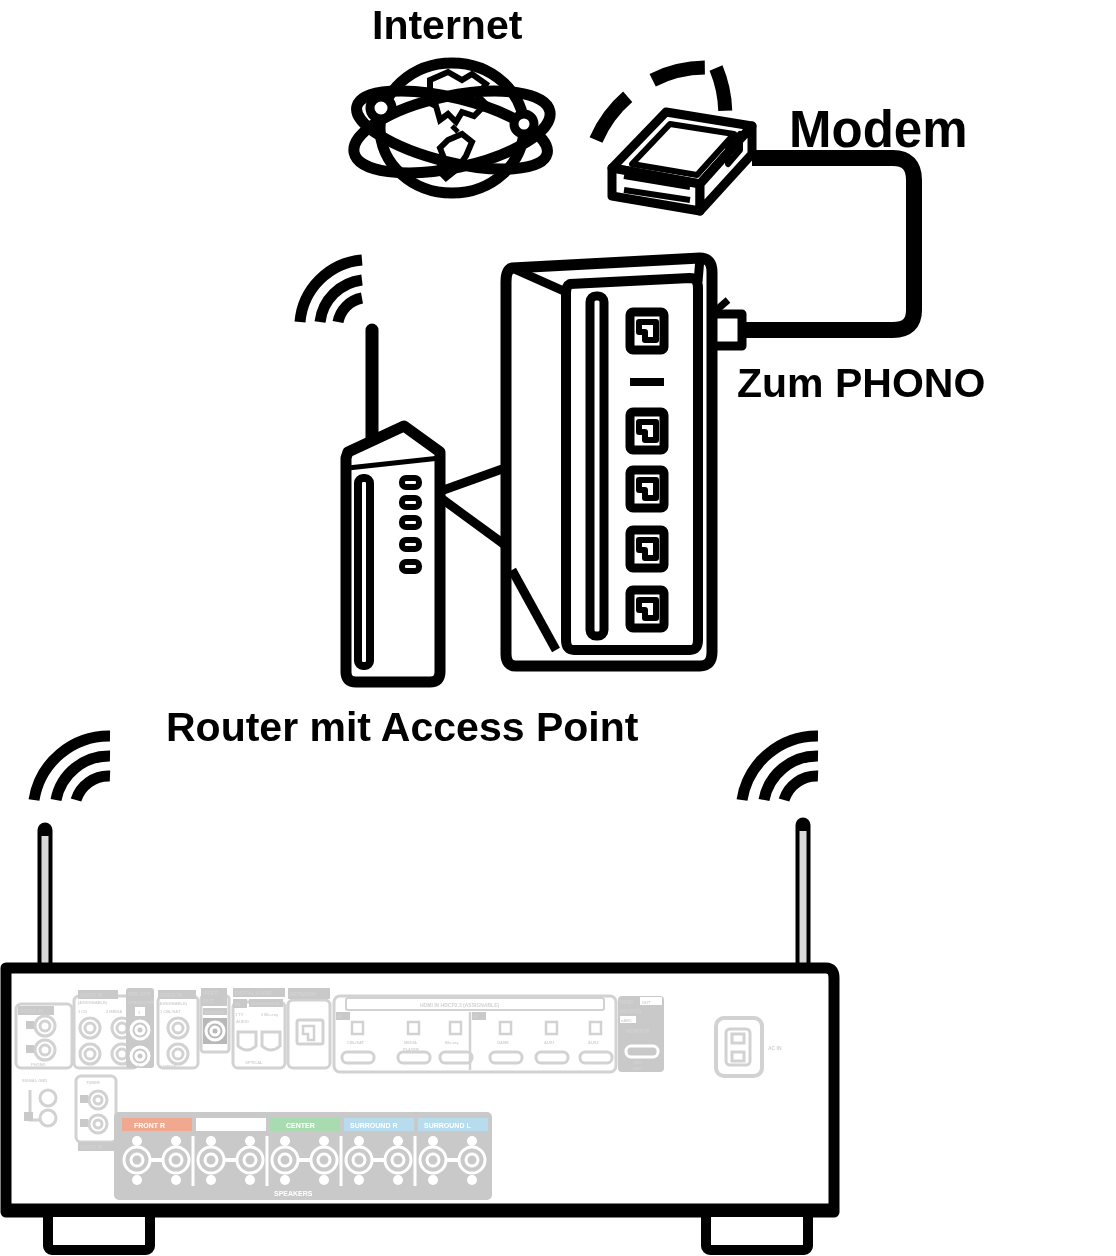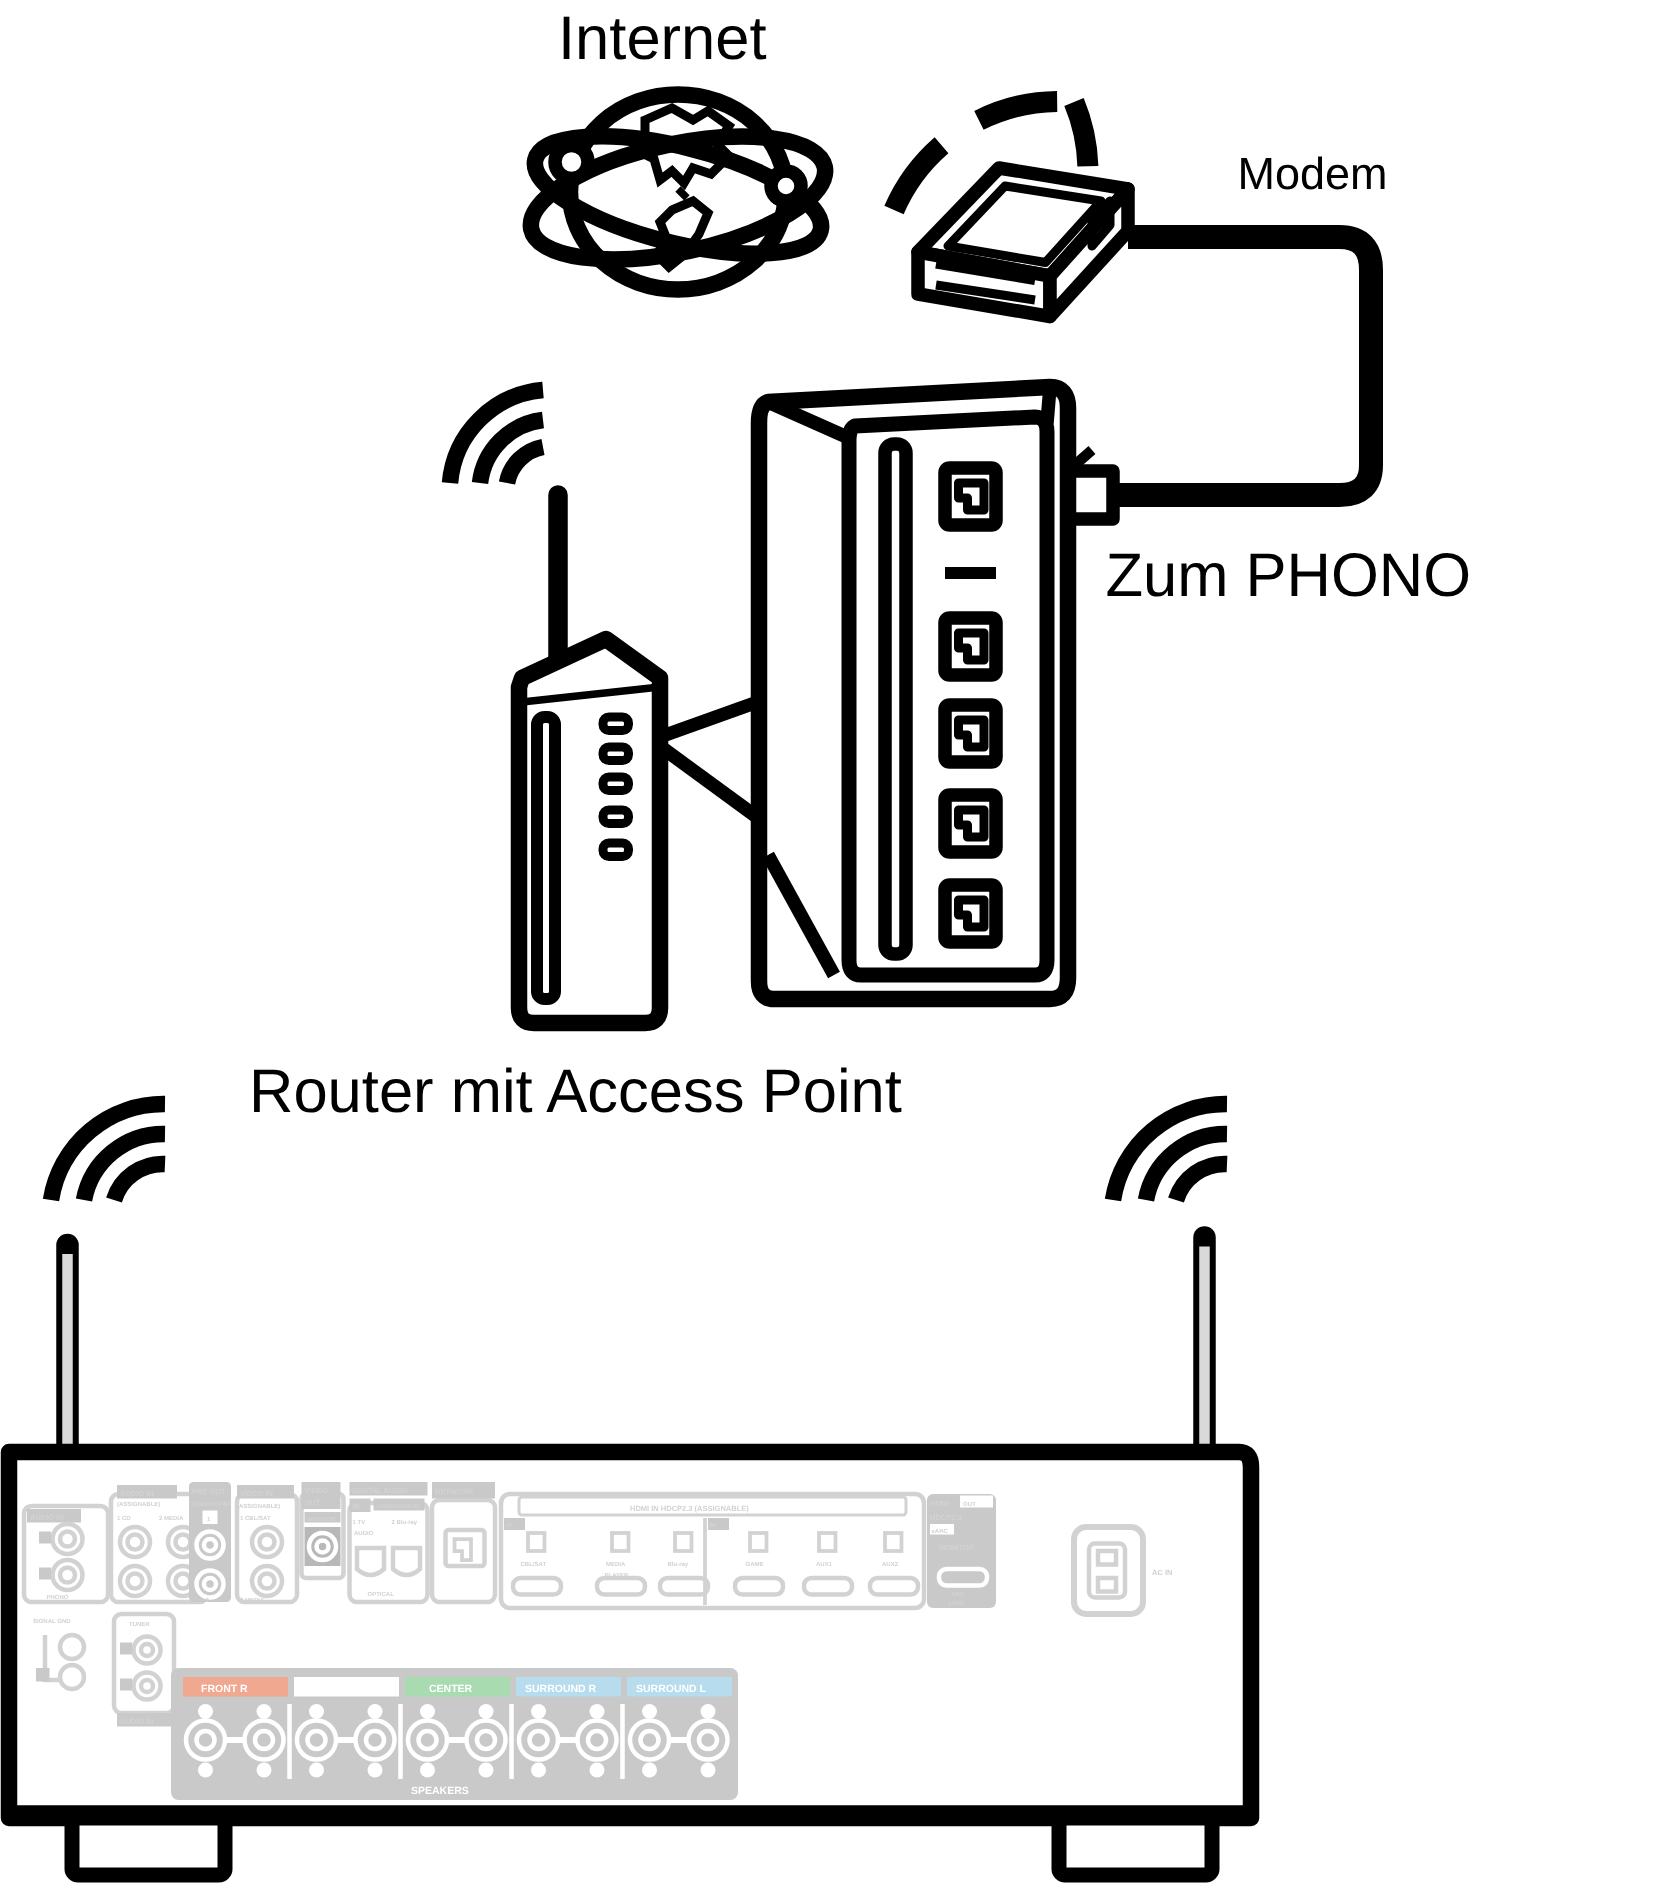--- a/index.html
+++ b/index.html
@@ -1,21 +1,21 @@
 <!DOCTYPE html>
 <html><head>
 <meta charset="utf-8">
 <style>
   html,body{margin:0;padding:0;background:#fff;}
   body{width:1116px;height:1256px;position:relative;overflow:hidden;
        font-family:"Liberation Sans","DejaVu Sans",sans-serif;color:#000;}
   .stage{position:absolute;inset:0;}
-  .lbl{position:absolute;white-space:nowrap;font-weight:400;color:#000;}
+  .lbl{position:absolute;white-space:nowrap;font-weight:700;color:#000;}
   #lbl-internet{left:372px;top:2px;font-size:41px;}
-  #lbl-modem{left:789px;top:100px;font-size:30px;margin-left:36px;}
+  #lbl-modem{left:789px;top:100px;font-size:51px;}
   #lbl-wlan{left:737px;top:360px;font-size:41px;}
   #lbl-router{left:166px;top:704px;font-size:41px;text-align:right;}
   svg{position:absolute;left:0;top:0;width:1116px;height:1256px;overflow:visible;}
   .st{fill:none;stroke:#000;}
   .fw{fill:#fff;stroke:#000;}
   .gy{fill:#c9c9c9;}
   .pnl-txt{font-size:5px;fill:#d2d2d2;font-family:"Liberation Sans",sans-serif;font-weight:bold;}
   .pnl-txt2{font-size:4px;fill:#d2d2d2;font-family:"Liberation Sans",sans-serif;font-weight:bold;}
   .spk-txt{font-size:7px;fill:#fff;font-family:"Liberation Sans",sans-serif;font-weight:bold;}
 </style>

